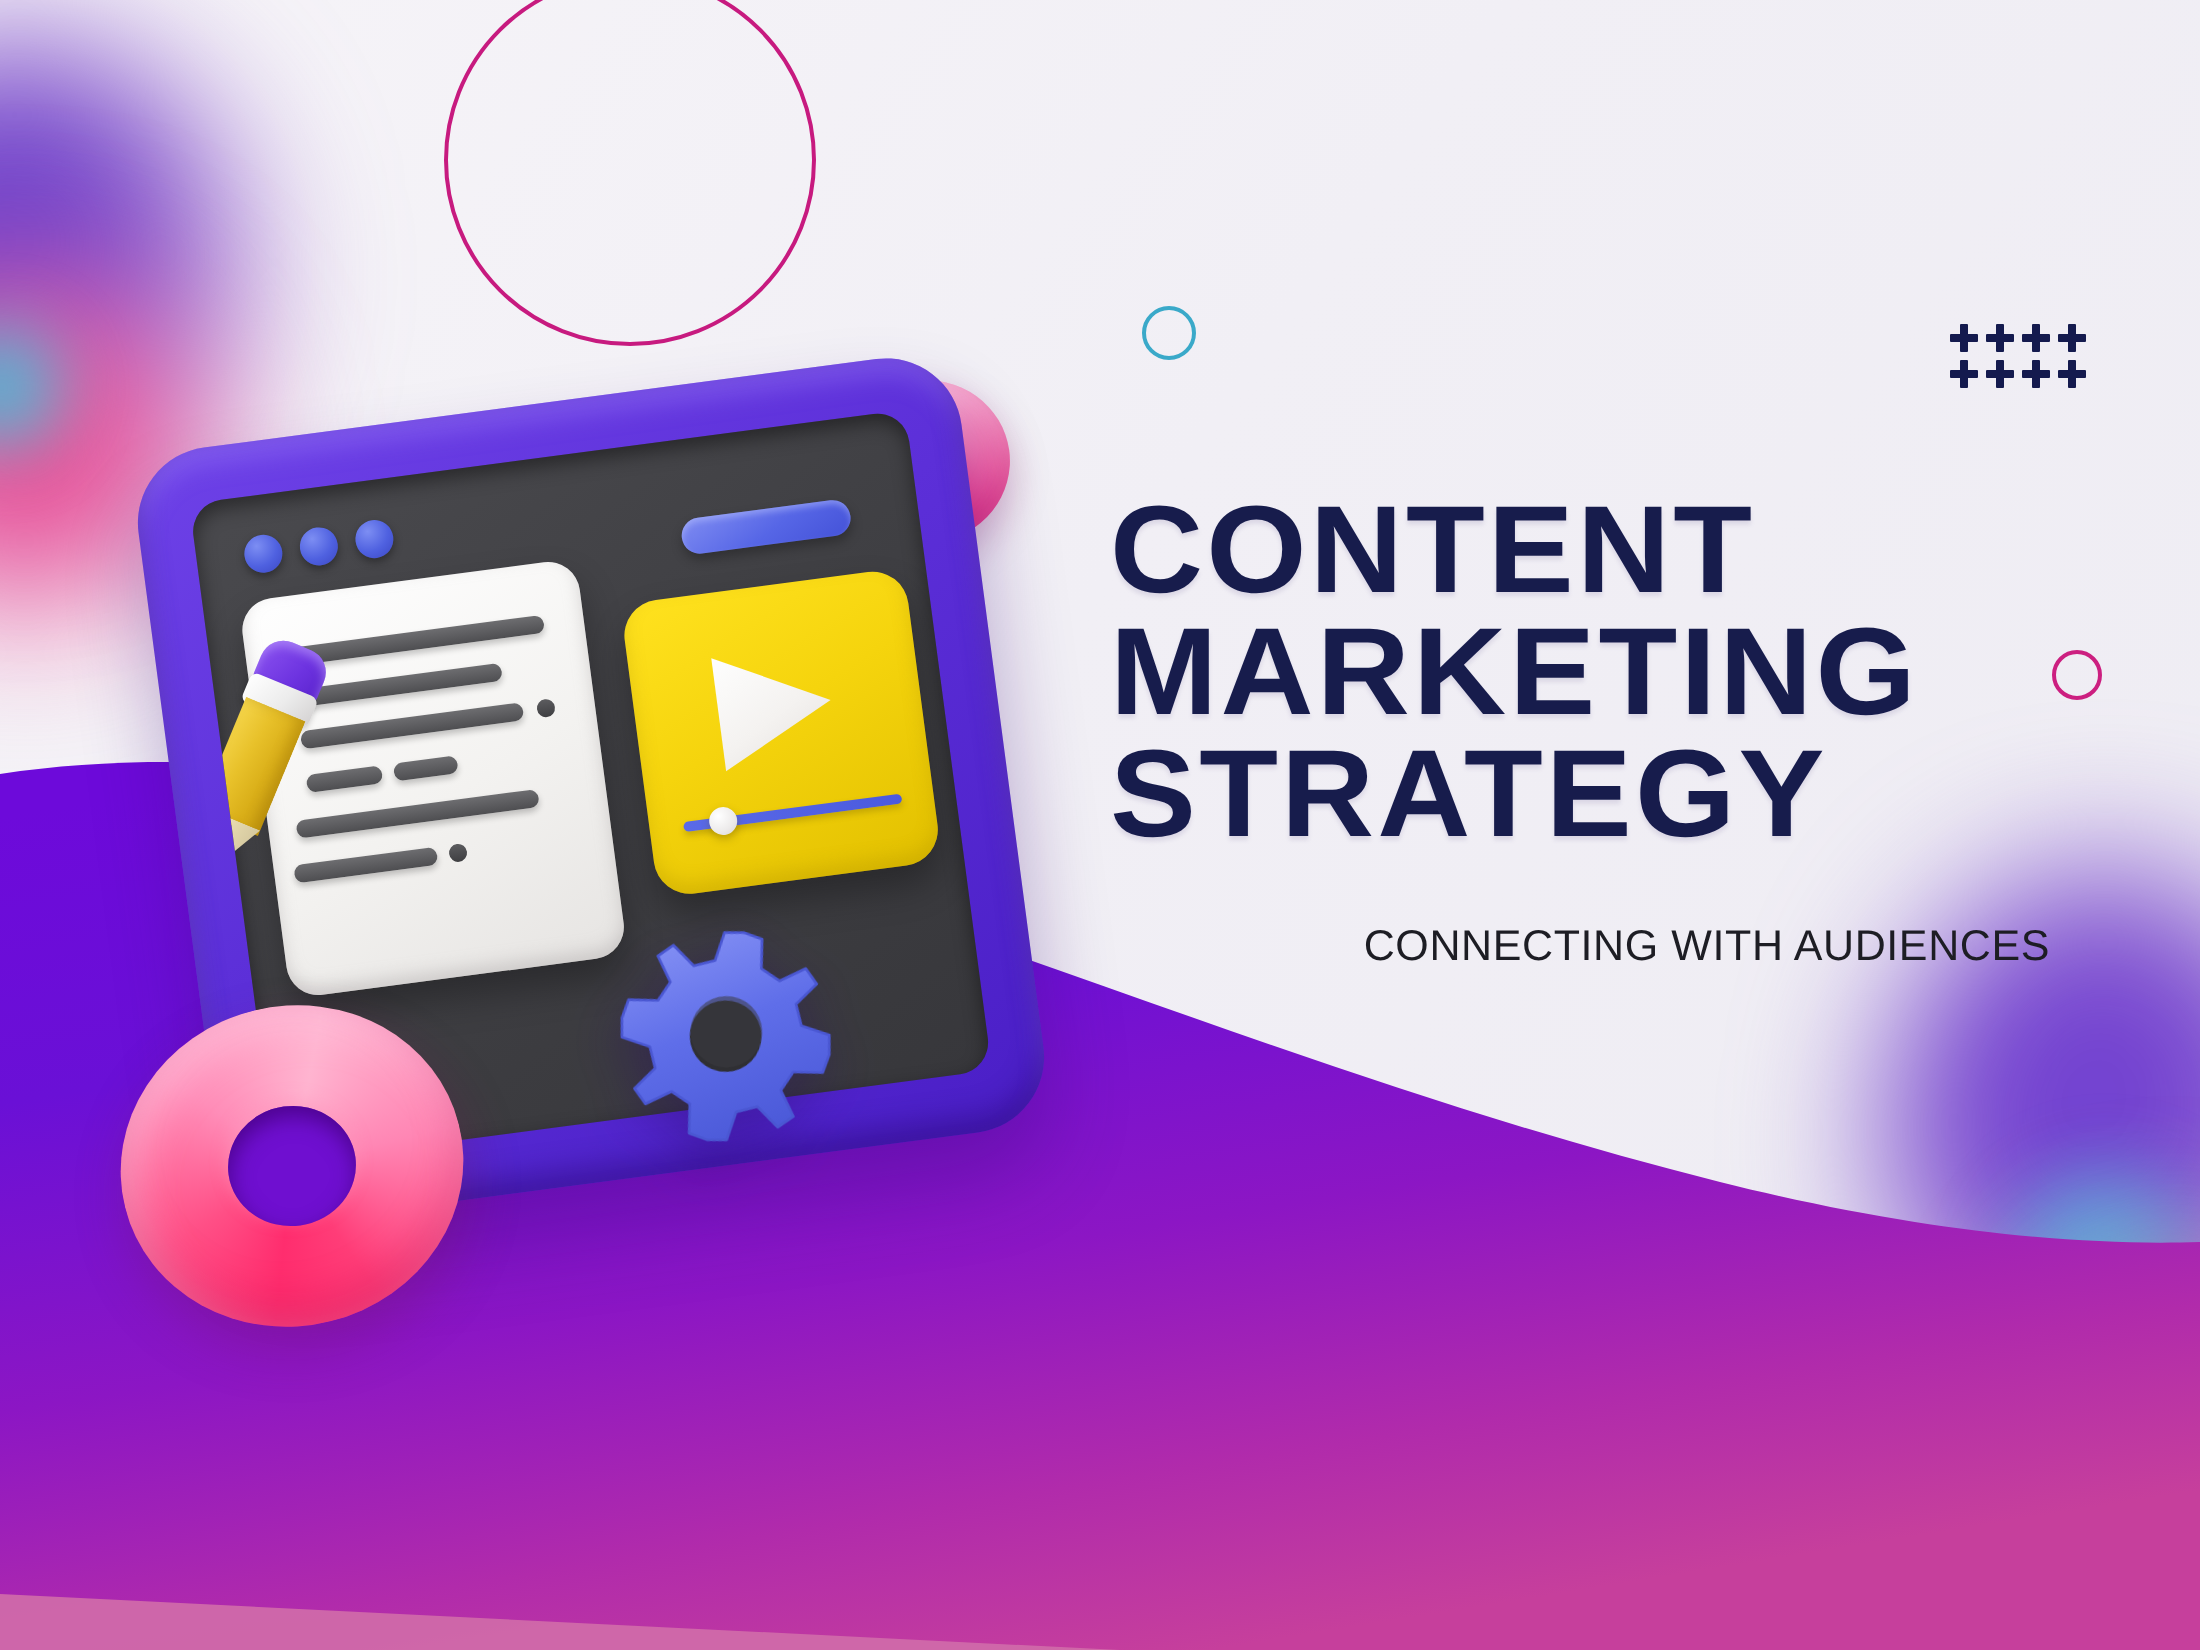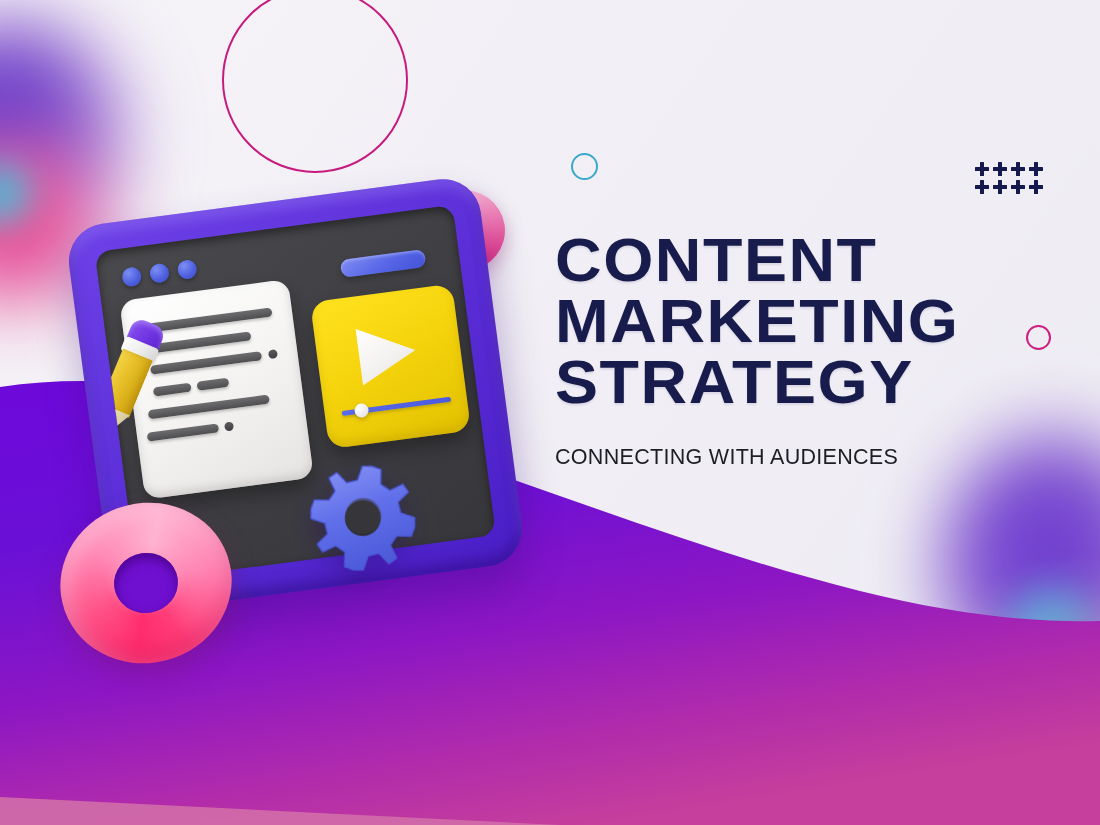--- a/index.html
+++ b/index.html
@@ -64,21 +64,21 @@
     gap:0px;
   }
   .plus { position:relative; width:18px; height:18px; }
   .plus::before, .plus::after {
     content:""; position:absolute; background:#141a4e; border-radius:0.5px;
   }
   .plus::before { left:7px; top:2px; width:4px; height:14px; }
   .plus::after  { left:2px; top:7px; width:14px; height:4px; }
 
   
-  .text-block { position:absolute; left:555px; top:230px; width:470px; }
+  .text-block { position:absolute; left:555px; top:246px; width:470px; }
   .headline {
     color:#171c4c;
     font-family:"Liberation Sans", sans-serif;
     font-weight:bold;
     font-size:62px;
     line-height:0.98;
     letter-spacing:1.5px;
     text-transform:uppercase;
     transform:scaleX(1.04);
     transform-origin:left center;
@@ -87,20 +87,21 @@
   .headline .hl-line { display:block; white-space:nowrap; }
   .subtitle {
     margin-top:32px;
     color:#1d1d24;
     font-family:"Liberation Sans", sans-serif;
     font-weight:normal;
     font-size:21.5px;
     line-height:1.27;
     letter-spacing:0.3px;
     text-transform:uppercase;
+    text-align:right;
   }
   .subtitle .sub-line { display:block; white-space:nowrap; }
 
   
   .illus { position:absolute; left:52px; top:178px; width:480px; height:470px; }
 
   .torus { position:absolute; border-radius:50%; }
   .torus-big {
     left:8px; top:325px; width:172px; height:160px;
     transform:rotate(-14deg);

